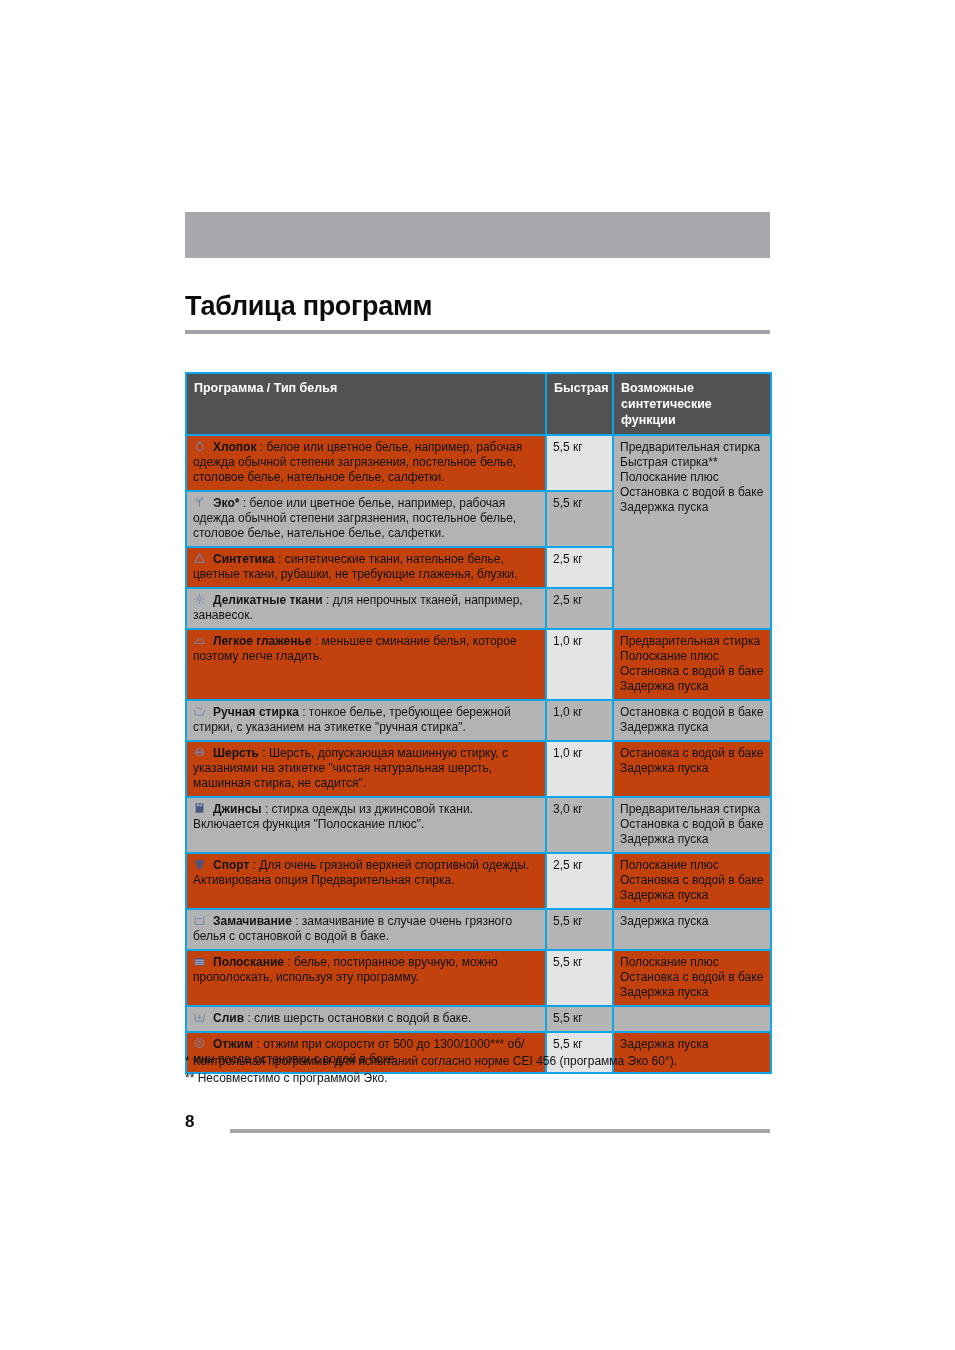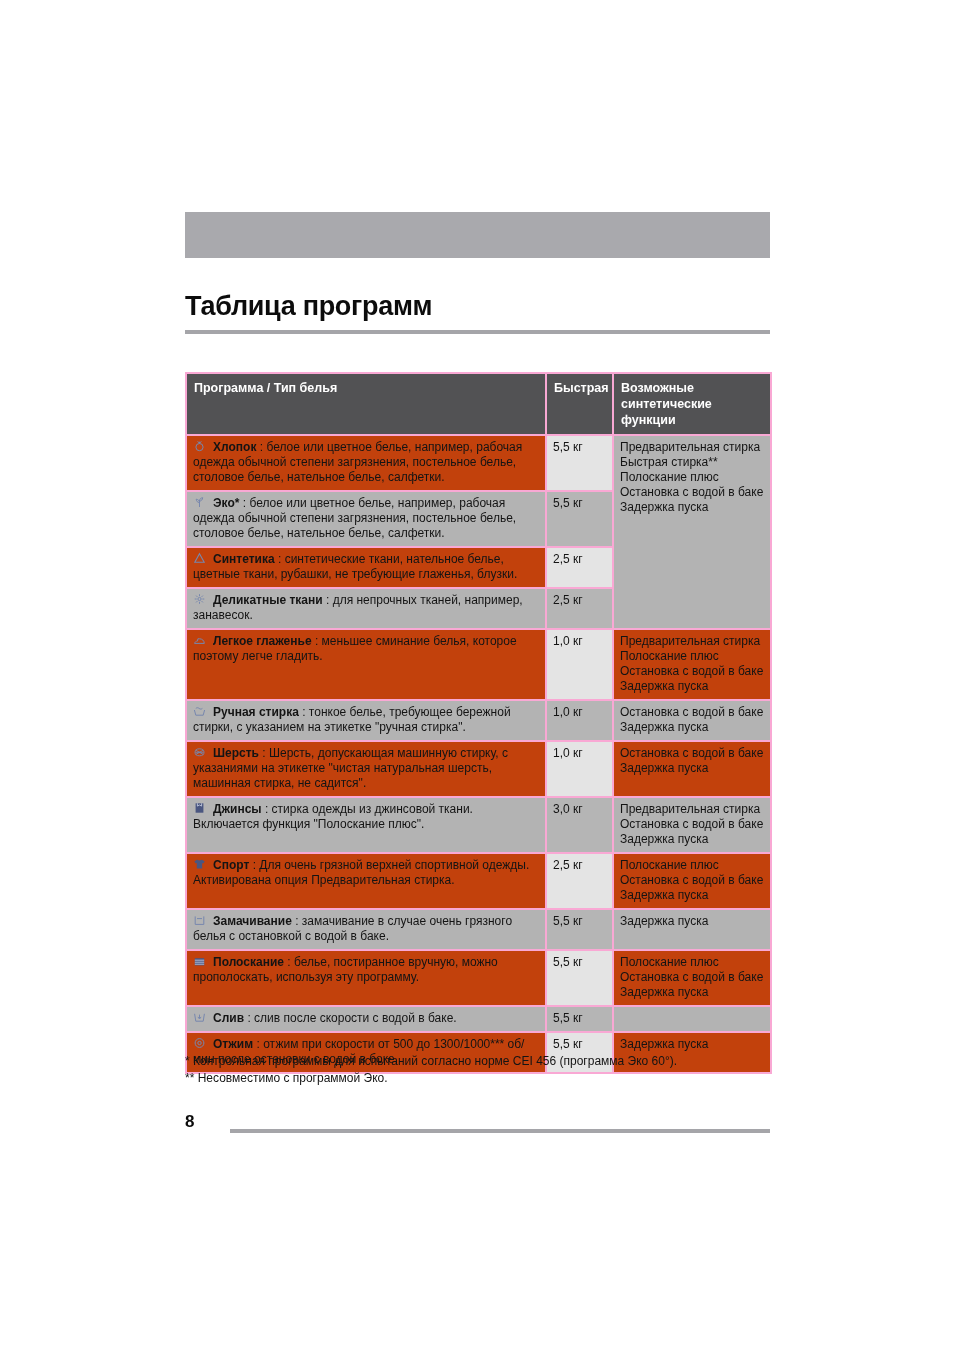--- a/index.html
+++ b/index.html
@@ -21,21 +21,21 @@
   .title-rule {
     position:absolute; left:185px; top:330px; width:585px; height:4px;
     background:#a5a5a9;
   }
   .table-wrap { position:absolute; left:185px; top:372px; width:585px; }
   table.programs {
     border-collapse:collapse; table-layout:fixed; width:585px;
     font-size:12px; line-height:15px; color:#141414;
   }
   table.programs th, table.programs td {
-    border:2px solid #f9a8d4; vertical-align:top; padding:4px 6px 5px 6px;
+    border:2px solid #0ea5e9; vertical-align:top; padding:4px 6px 5px 6px;
     text-align:left; overflow:hidden;
   }
   table.programs th {
     background:#525254; color:#ffffff; font-weight:bold;
     padding:6px 7px; font-size:12.5px; line-height:16px;
   }
   td.prog  { text-align:justify; }
   .bg-light { background:#c2410c; }
   .bg-dark  { background:#b3b3b3; }
   .bg-load-light { background:#e4e4e4; }
@@ -210,21 +210,21 @@
             <div>Остановка с водой в баке</div>
             <div>Задержка пуска</div>
           </td>
         </tr>
         <tr>
           <td class="prog bg-dark"><span class="picon"><svg viewBox="0 0 13 12">
                 <g stroke="#7787ae" fill="none" stroke-width="1">
                   <path d="M1.6 2.8 L2.8 10.2 H10.2 L11.4 2.8"></path>
                   <path d="M6.5 3.6 V7.3 M4.9 5.9 L6.5 8 L8.1 5.9"></path>
                 </g>
-              </svg></span><span class="prog-name">Слив</span><span> : слив после скорости с водой в баке.</span></td>
+              </svg></span><span class="prog-name">Слив</span><span> : слив шерсть остановки с водой в баке.</span></td>
           <td class="load bg-load-dark">5,5 кг</td>
           <td class="funcs bg-dark"></td>
         </tr>
         <tr>
           <td class="prog bg-light"><span class="picon"><svg viewBox="0 0 13 12">
                 <g stroke="#7787ae" fill="none" stroke-width="1">
                   <circle cx="6.5" cy="6" r="4.4"></circle>
                   <circle cx="6.5" cy="6" r="1.7"></circle>
                 </g>
               </svg></span><span class="prog-name">Отжим</span><span> : отжим при скорости от 500 до 1300/1000*** об/ мин после остановки с водой в боке.</span></td>

